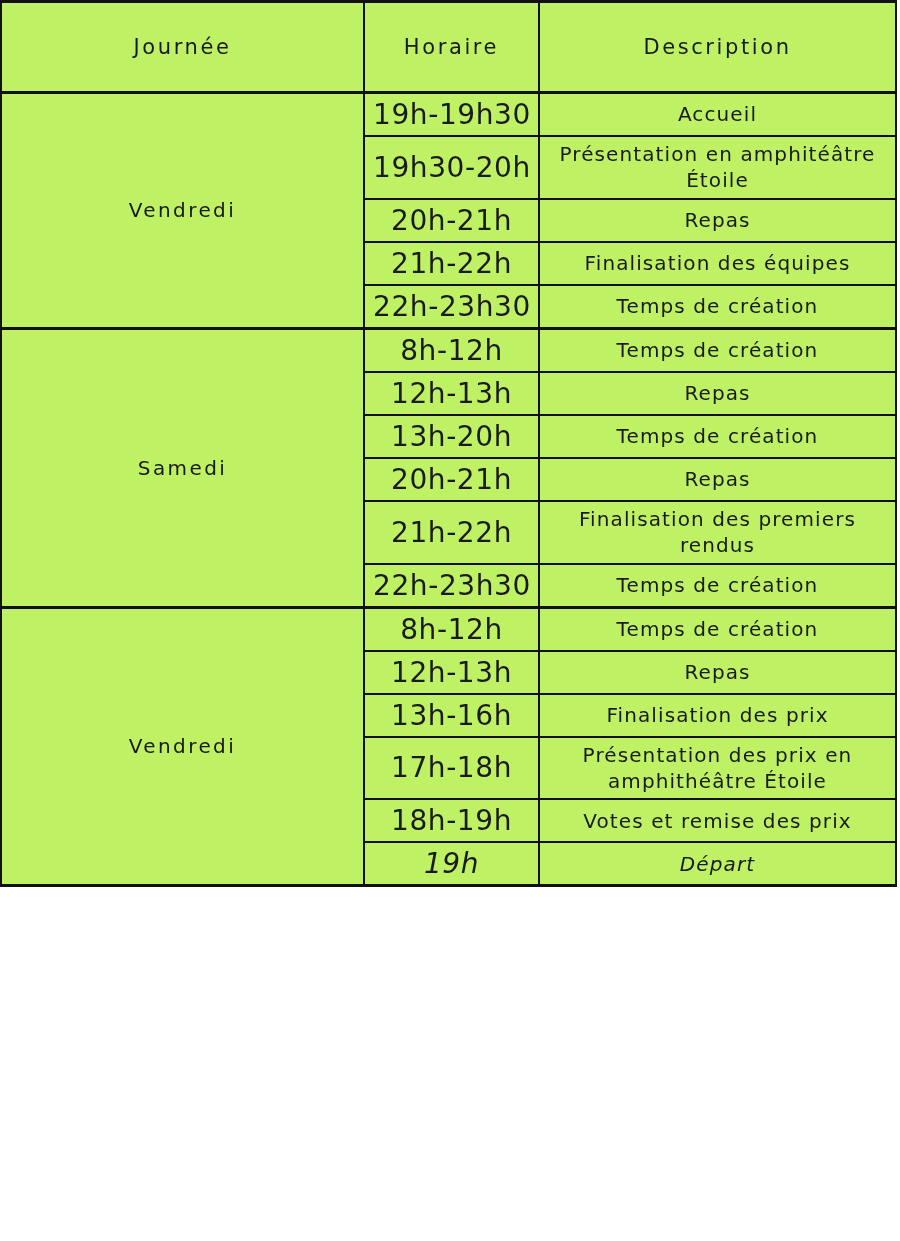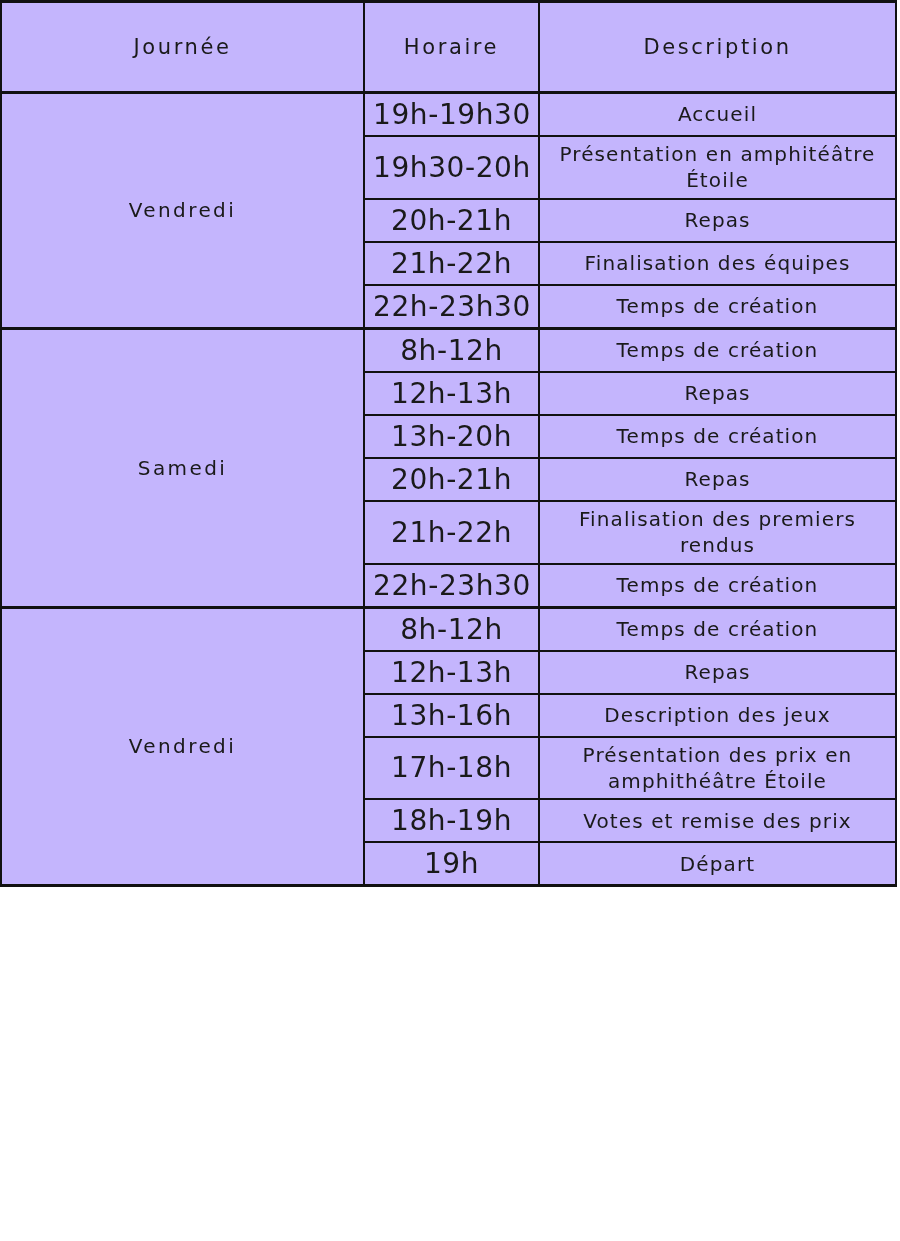--- a/index.html
+++ b/index.html
@@ -37,21 +37,21 @@
   table.schedule col.col-day      { width: 363px; }
   table.schedule col.col-time     { width: 175px; }
   table.schedule col.col-desc     { width: 357px; }
 
   th, td {
     border: 2px solid #111111;
     text-align: center;
     vertical-align: middle;
     padding: 4px 8px;
     box-sizing: border-box;
-    background: #c4b5fd;
+    background: #bef264;
   }
 
   
   thead th {
     font-weight: normal;
     font-size: 21px;
     letter-spacing: 2.6px;
     height: 91px;
     border-bottom: 3px solid #111111;
     border-top: none;
@@ -90,20 +90,21 @@
   tr.group-start > td.desc-cell {
     border-top: 3px solid #111111;
   }
   tr.group-end > td.time-cell,
   tr.group-end > td.desc-cell {
     border-bottom: 3px solid #111111;
   }
   tr.table-last > td.time-cell,
   tr.table-last > td.desc-cell {
     border-bottom: none;
+    font-style: italic;
   }
 </style>
 </head>
 <body>
 
 <div class="schedule-wrap">
   <table class="schedule">
     <colgroup>
       <col class="col-day">
       <col class="col-time">
@@ -167,21 +168,21 @@
           <td class="day-cell" rowspan="6">Vendredi</td>
           <td class="time-cell">8h-12h</td>
           <td class="desc-cell">Temps de création</td>
         </tr>
         <tr>
           <td class="time-cell">12h-13h</td>
           <td class="desc-cell">Repas</td>
         </tr>
         <tr>
           <td class="time-cell">13h-16h</td>
-          <td class="desc-cell">Description des jeux</td>
+          <td class="desc-cell">Finalisation des prix</td>
         </tr>
         <tr>
           <td class="time-cell">17h-18h</td>
           <td class="desc-cell">Présentation des prix en amphithéâtre Étoile</td>
         </tr>
         <tr>
           <td class="time-cell">18h-19h</td>
           <td class="desc-cell">Votes et remise des prix</td>
         </tr>
         <tr class="group-end table-last">

